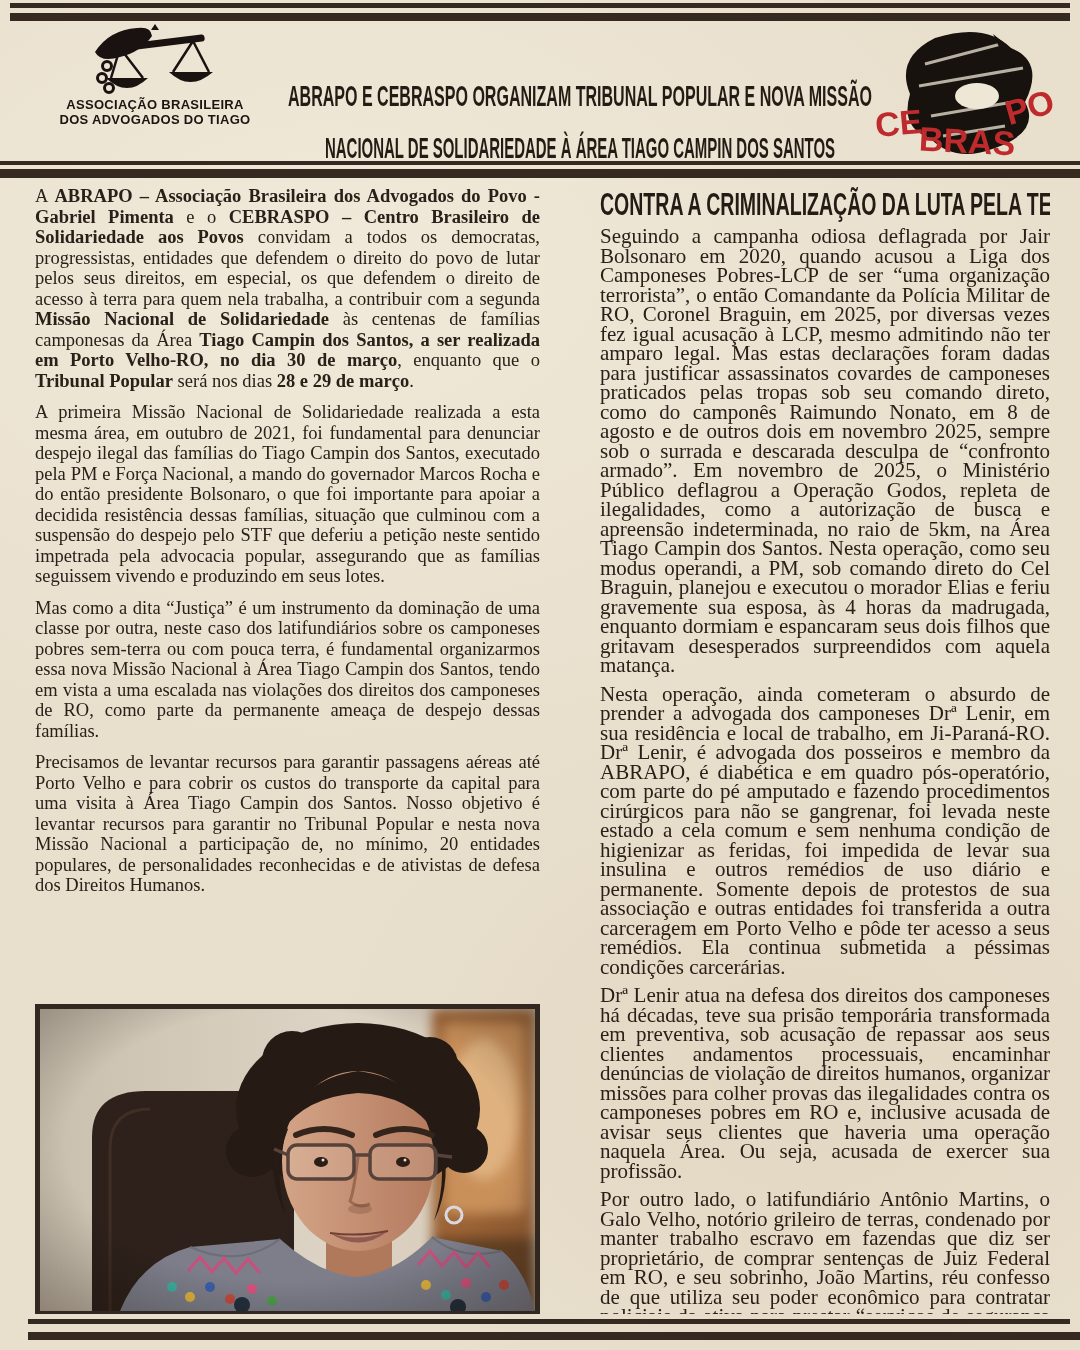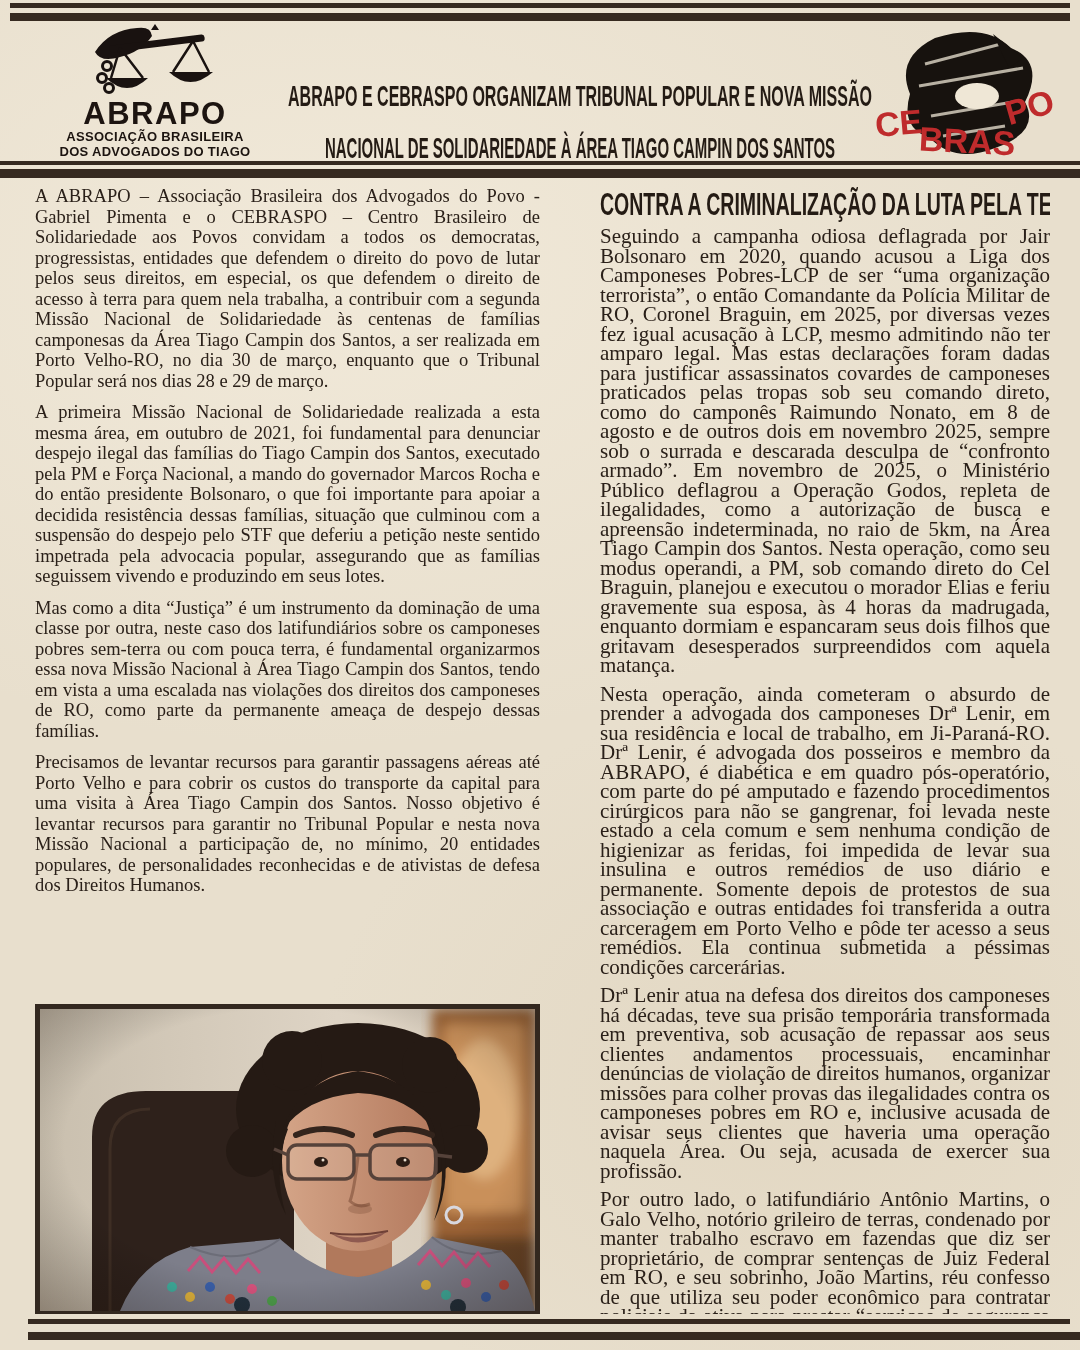--- a/index.html
+++ b/index.html
@@ -37,21 +37,21 @@
   .ceb-po   { left:132px; top:66px;  transform:rotate(-16deg); }
 
   .columns { position:absolute; top:186px; left:35px; right:30px; height:1128px; display:flex; }
   .col { overflow:hidden; }
   .col.left  { position:relative; width:505px; margin-right:14px; height:100%; }
   .col.right { flex:1; height:100%;margin-left:46px; }
 
   .paras p { margin:0; text-align:justify; }
   .left  .paras p { font-size:18.5px; line-height:20.5px; margin-bottom:11px; }
   .right .paras p { font-size:21px;   line-height:19.5px; margin-bottom:9px; }
-  .paras .b { font-weight:400; }
+  .paras .b { font-weight:700; }
 
   .headline-svg { display:block; margin-bottom:5px; }
   .hdl { font-family:"Liberation Sans", sans-serif; font-weight:700; font-size:31px; fill:#241b14; }
 
   .photo { position:absolute; top:818px; left:0; margin:0; width:495px; height:302px;
            border:5px solid #33281f; background:#000; }
   .photo svg { display:block; }
 </style>
 </head>
 <body>
@@ -70,21 +70,20 @@
           <path d="M62,6 L70,6 L66,0 Z"></path>
           <circle cx="18" cy="42" r="4.5" fill="none" stroke="#191210" stroke-width="3"></circle>
           <circle cx="13" cy="54" r="4.5" fill="none" stroke="#191210" stroke-width="3"></circle>
           <circle cx="20" cy="64" r="4.5" fill="none" stroke="#191210" stroke-width="3"></circle>
           <path d="M31,24 L22,54 M31,24 L54,54" stroke="#191210" stroke-width="2.5" fill="none"></path>
           <path d="M17,54 Q38,74 59,54 Z"></path>
           <path d="M104,17 L84,48 M104,17 L120,48" stroke="#191210" stroke-width="2.5" fill="none"></path>
           <path d="M80,48 Q101,68 124,48 Z"></path>
         </g>
       </svg>
-      <div class="abrapo-word">ABRAPO</div>
       <div class="abrapo-sub">ASSOCIAÇÃO BRASILEIRA</div>
       <div class="abrapo-sub">DOS ADVOGADOS DO TIAGO</div>
     </div>
 
     <svg class="title-svg" width="610" height="112" viewBox="0 0 610 112">
       <text class="ttl" x="305" y="46" text-anchor="middle" textLength="584" lengthAdjust="spacingAndGlyphs">ABRAPO E CEBRASPO ORGANIZAM TRIBUNAL POPULAR E NOVA MISSÃO</text>
       <text class="ttl" x="305" y="98" text-anchor="middle" textLength="510" lengthAdjust="spacingAndGlyphs">NACIONAL DE SOLIDARIEDADE À ÁREA TIAGO CAMPIN DOS SANTOS</text>
     </svg>
 
     <div class="cebraspo">

